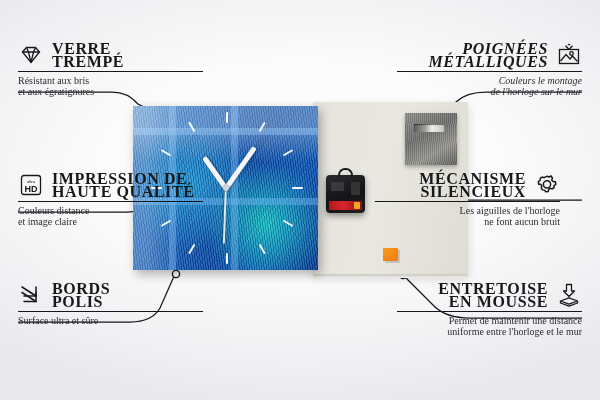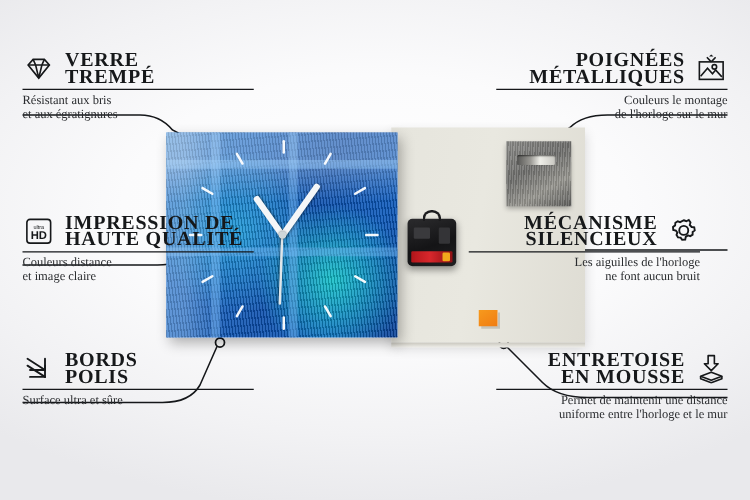--- a/index.html
+++ b/index.html
@@ -103,21 +103,21 @@
   .feat .desc{ font-size:10px; line-height:10.6px; color:#2a2c2f; }
   .feat.left .head{ justify-content:flex-start; }
   .feat.left .ttl, .feat.left .desc{ text-align:left; }
   .feat.right .head{ justify-content:flex-end; flex-direction:row; }
   .feat.right .ttl, .feat.right .desc{ text-align:right; }
   .ico{ flex:0 0 auto; width:26px; height:24px; display:block; }
 
   #f1{ left:18px; top:42px; }
   #f2{ left:18px; top:172px; }
   #f3{ left:18px; top:282px; }
-  #f4{ left:397px; top:42px; }
+  #f4{ left:397px; top:42px;font-style:italic; }
   #f5{ left:375px; top:172px; }
   #f6{ left:397px; top:282px; }
 </style>
 </head>
 <body>
 
 <div id="stage">
 
   <svg id="wires" viewBox="0 0 600 400">
     <g fill="none" stroke="#15171a" stroke-width="1.25">

